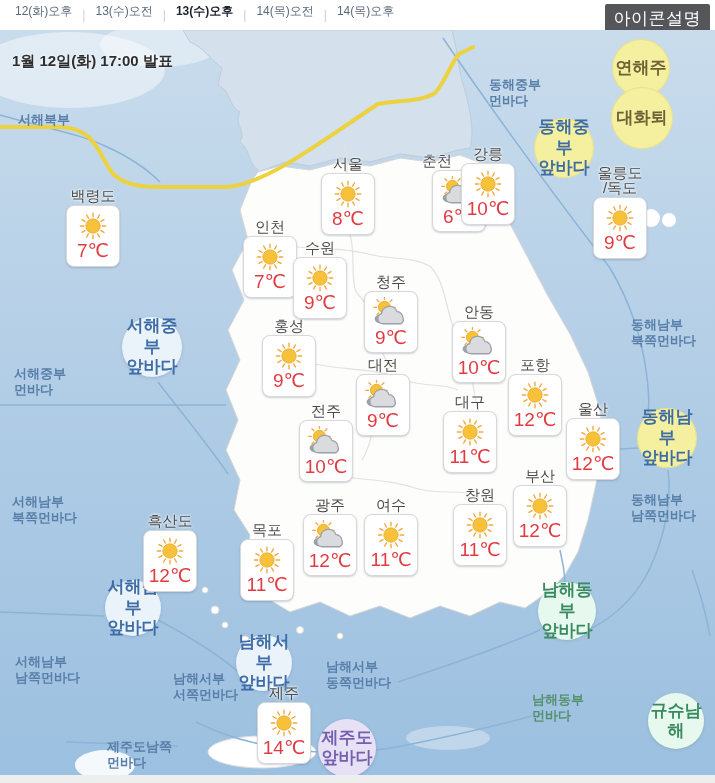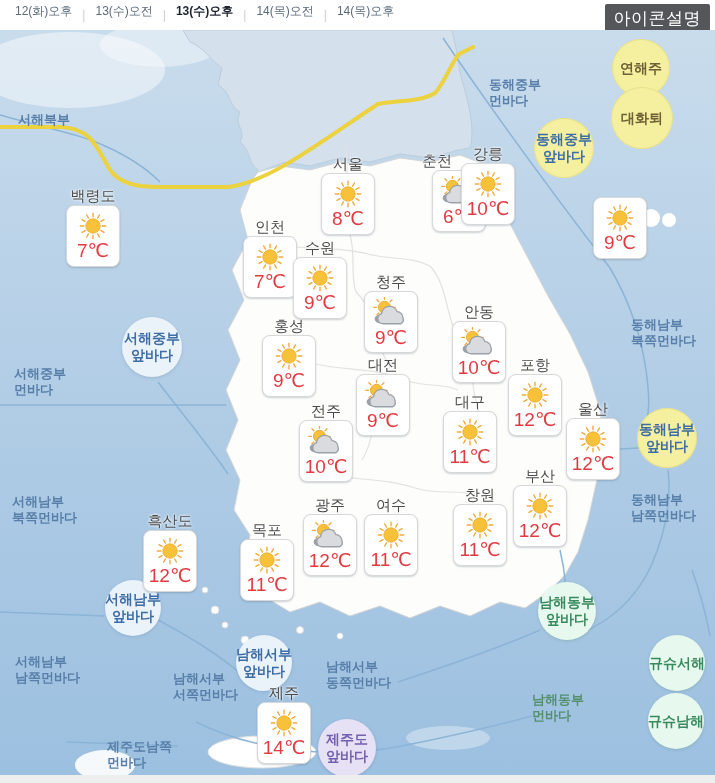--- a/index.html
+++ b/index.html
@@ -37,21 +37,21 @@
   .wcard[data-icon="partly-cloudy"] .ic-pc{display:block;}
   .ic-sun{width:28px;height:28px;}
   .ic-pc{width:38px;height:30px;}
   .temp{font-size:19px;color:#e03b41;line-height:1.1;margin-top:1px;}
 
   
   .sea-label{position:absolute;font-size:13px;font-weight:bold;color:#587fa9;
              line-height:1.25;white-space:pre-line;}
   .sea-label.green{color:#55906e;}
   .badge{position:absolute;border-radius:50%;display:flex;align-items:center;justify-content:center;
-         text-align:center;font-size:14px;font-weight:bold;line-height:1.2;white-space:pre-line;}
+         text-align:center;font-size:17px;font-weight:bold;line-height:1.2;white-space:pre-line;}
   .badge.yellow-plain{background:#f5f0a0;color:#6f6136;box-shadow:0 0 0 1px rgba(220,210,120,.5) inset;}
   .badge.yellow-sea{background:#f5f0a0;color:#3e6ca6;box-shadow:0 0 0 1px rgba(220,210,120,.5) inset;}
   .badge.blue{background:#eaf2fa;color:#3e6ca6;box-shadow:0 1px 3px rgba(80,110,150,.25);}
   .badge.mint{background:#e7f8ee;color:#3a8a60;box-shadow:0 1px 3px rgba(80,130,100,.25);}
   .badge.lavender{background:#e7e1f6;color:#7560ae;box-shadow:0 1px 3px rgba(100,90,150,.3);}
 </style>
 </head>
 <body>
 
 <svg width="0" height="0" style="position:absolute" aria-hidden="true">
@@ -149,20 +149,21 @@
         <path d="M540,600 C490,622 440,638 398,652"></path>
         <path d="M560,520 C566,545 566,562 566,578"></path>
         <path d="M692,540 C700,562 706,584 710,606"></path>
       </g>
 
       <path d="M0,97 L62,97 C92,99 97,118 110,140 C120,154 138,157 160,157 L228,157
                C270,152 320,112 378,74 C400,70 420,72 435,63 C445,52 450,35 459,24 L473,17" fill="none" stroke="#ecd23e" stroke-width="4" stroke-linecap="round"></path>
     </svg>
   </div>
 
+  <div class="announce">1월 12일(화) 17:00 발표</div>
 
   <div class="sea-label" style="left:18px;top:112px;text-align:center;">서해북부</div>
   <div class="sea-label" style="left:489px;top:77px;">동해중부
 먼바다</div>
   <div class="sea-label" style="left:14px;top:366px;">서해중부
 먼바다</div>
   <div class="sea-label" style="left:12px;top:494px;">서해남부
 북쪽먼바다</div>
   <div class="sea-label" style="left:15px;top:654px;">서해남부
 남쪽먼바다</div>
@@ -188,21 +189,20 @@
   <div class="badge blue" style="left:122px;top:317px;width:60px;height:60px;">서해중부
 앞바다</div>
   <div class="badge blue" style="left:105px;top:580px;width:56px;height:56px;">서해남부
 앞바다</div>
   <div class="badge blue" style="left:236px;top:635px;width:56px;height:56px;">남해서부
 앞바다</div>
   <div class="badge lavender" style="left:318px;top:719px;width:58px;height:58px;">제주도
 앞바다</div>
   <div class="badge mint" style="left:538px;top:582px;width:58px;height:58px;">남해동부
 앞바다</div>
-  <div class="badge mint" style="left:649px;top:635px;width:56px;height:56px;">규슈서해</div>
   <div class="badge mint" style="left:648px;top:693px;width:56px;height:56px;">규슈남해</div>
 
   <div class="city" style="left:66px;top:205px;">
     <div class="cname">백령도</div>
     <div class="wcard" data-icon="sunny">
       <svg class="ic ic-sun">
           <use href="#sym-sun"></use>
         </svg>
 
       <div class="temp">7℃</div>
@@ -236,20 +236,22 @@
     <div class="wcard" data-icon="sunny">
       <svg class="ic ic-sun">
           <use href="#sym-sun"></use>
         </svg>
 
       <div class="temp">10℃</div>
     </div>
   </div>
 
   <div class="city" style="left:593px;top:197px;">
+    <div class="cname two-line">울릉도
+/독도</div>
     <div class="wcard" data-icon="sunny">
       <svg class="ic ic-sun">
           <use href="#sym-sun"></use>
         </svg>
 
       <div class="temp">9℃</div>
     </div>
   </div>
 
   <div class="city" style="left:243px;top:236px;">

